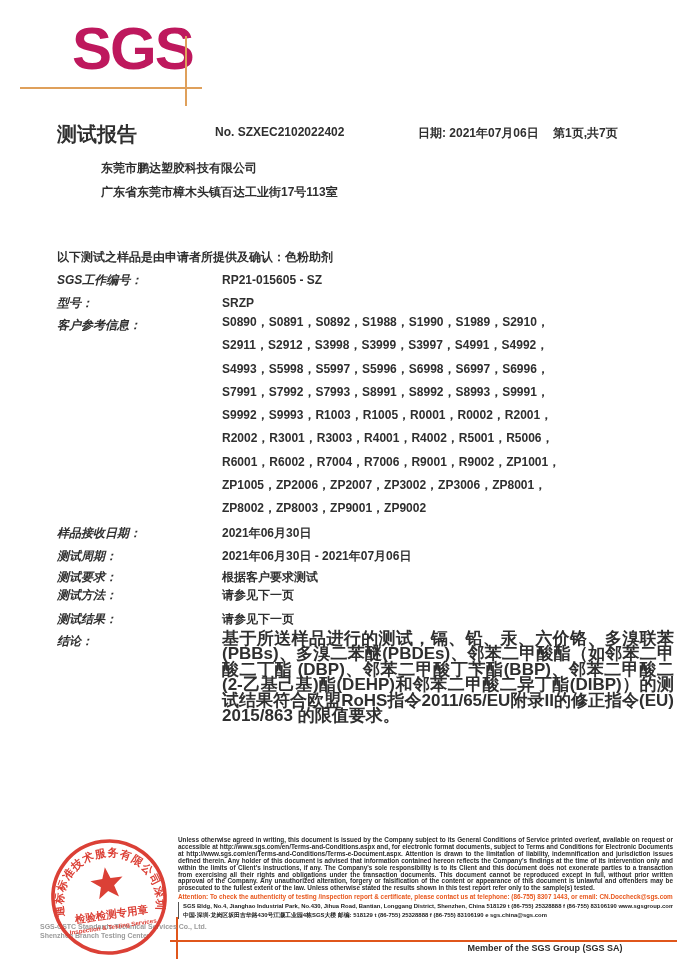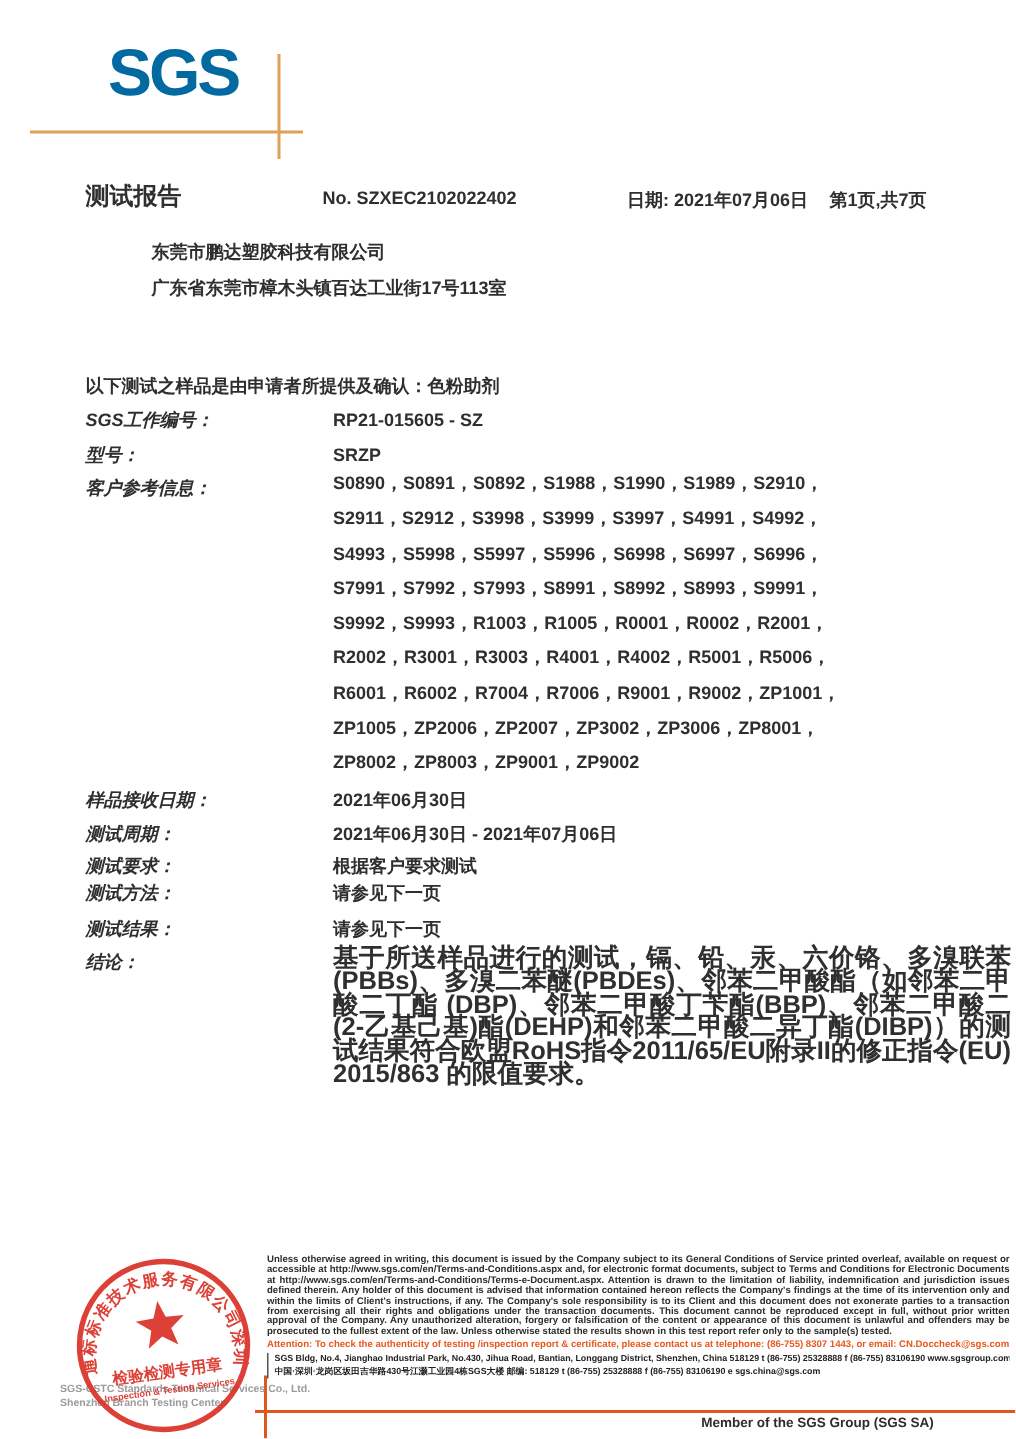--- a/index.html
+++ b/index.html
@@ -1,28 +1,28 @@
 <!DOCTYPE html>
 <html><head>
 <meta charset="utf-8">
 <style>
   html,body{margin:0;padding:0;background:#ffffff;}
   body{font-family:"Liberation Sans","DejaVu Sans",sans-serif;color:#2f2f2f;}
   .page{position:relative;width:677px;height:959px;background:#ffffff;overflow:hidden;}
 
   
-  .logo-text{position:absolute;left:72px;top:18px;font-size:44px;line-height:62px;
-    font-weight:800;color:#0369a1;letter-spacing:-2px;}
+  .logo-text{position:absolute;left:72px;top:18px;font-size:60px;line-height:62px;
+    font-weight:800;color:#be185d;letter-spacing:-2px;}
   .cropline{position:absolute;background:#dfa05b;}
   .crop-top-h{left:20px;top:87px;width:182px;height:2px;}
   .crop-top-v{left:185px;top:36px;width:2px;height:70px;}
 
   
   .hdr{position:absolute;font-weight:700;white-space:nowrap;}
-  .title{left:57px;top:121px;font-size:16px;}
+  .title{left:57px;top:121px;font-size:20px;}
   .report-no{left:215px;top:125px;font-size:12px;}
   .hdr-date{left:418px;top:125px;font-size:12px;}
   .hdr-page{left:553px;top:125px;font-size:12px;}
 
   .company{position:absolute;left:57px;font-size:12px;font-weight:700;white-space:nowrap;margin-left:44px;}
   .company-name{top:160px;}
   .company-addr{top:184px;}
 
   .intro{position:absolute;left:57px;top:249px;font-size:12px;font-weight:700;white-space:nowrap;}
 

